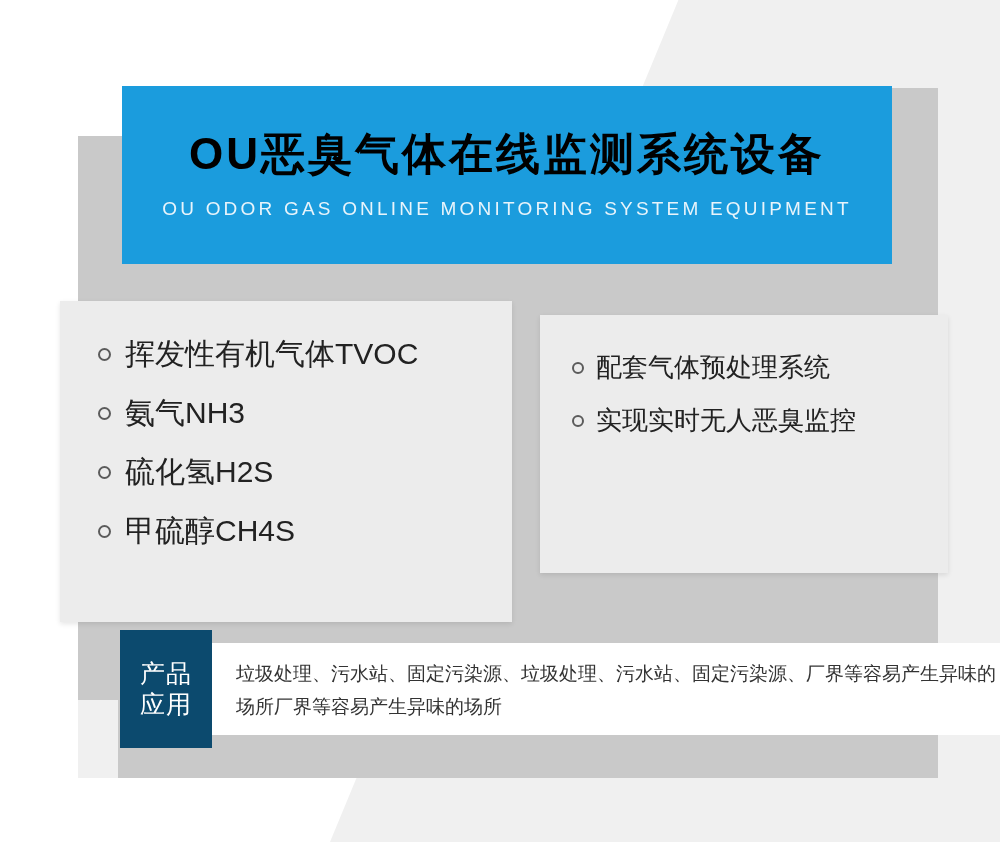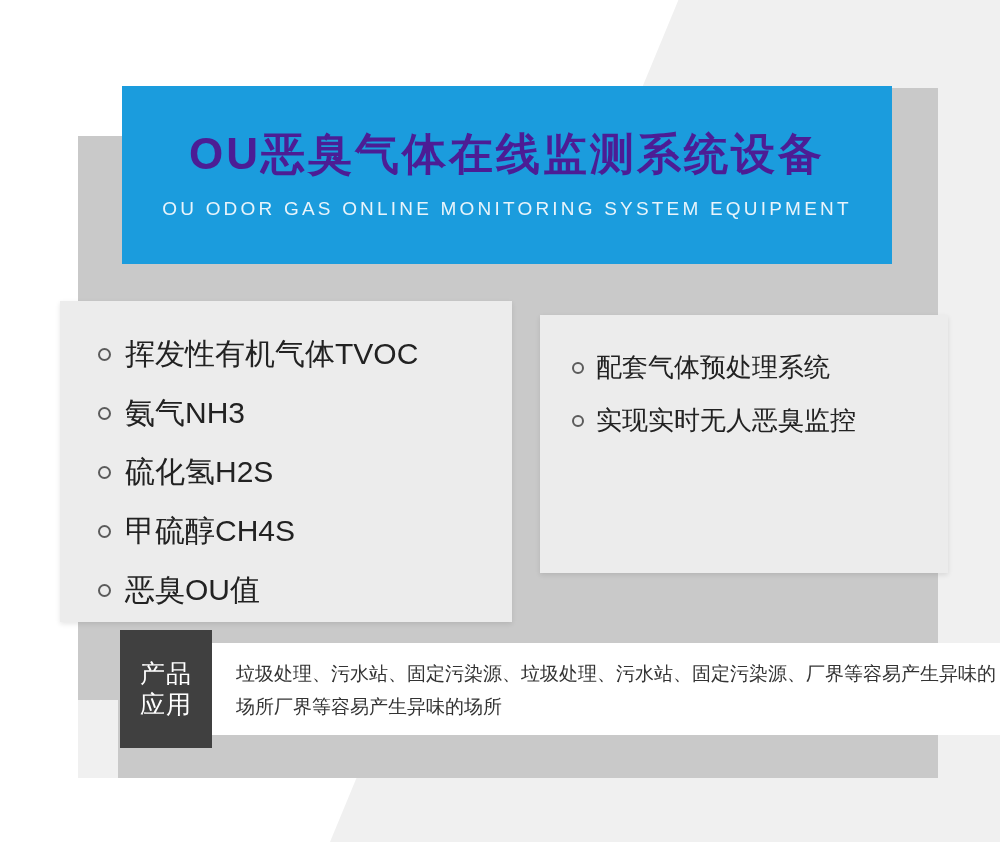--- a/index.html
+++ b/index.html
@@ -65,21 +65,21 @@
     top: 86px;
     width: 770px;
     height: 178px;
     background: #1b9cdd;
     display: flex;
     flex-direction: column;
     align-items: center;
     justify-content: center;
   }
   .banner-title {
-    color: #4c1d95;
+    color: #000000;
     font-size: 44px;
     font-weight: bold;
     letter-spacing: 3px;
     line-height: 1.1;
     white-space: nowrap;
   }
   .banner-sub {
     margin-top: 20px;
     color: #e8f4fb;
     font-size: 19px;
@@ -153,21 +153,21 @@
     background: #ffffff;
     display: flex;
     align-items: flex-start;
   }
   .app-tag {
     position: absolute;
     left: 120px;
     top: 630px;
     width: 92px;
     height: 118px;
-    background: #404040;
+    background: #0c4a6e;
     color: #ffffff;
     display: flex;
     flex-direction: column;
     align-items: center;
     justify-content: center;
     font-size: 25px;
     line-height: 1.25;
     letter-spacing: 1px;
   }
   .app-text {
@@ -204,24 +204,20 @@
       <span>氨气NH3</span>
     </li>
     <li class="feat-item">
       <span class="bullet"></span>
       <span>硫化氢H2S</span>
     </li>
     <li class="feat-item">
       <span class="bullet"></span>
       <span>甲硫醇CH4S</span>
     </li>
-    <li class="feat-item">
-      <span class="bullet"></span>
-      <span>恶臭OU值</span>
-    </li>
   </ul>
 </div>
 
 <div class="box box-right">
   <ul class="feat-list">
     <li class="feat-item">
       <span class="bullet"></span>
       <span>配套气体预处理系统</span>
     </li>
     <li class="feat-item">

